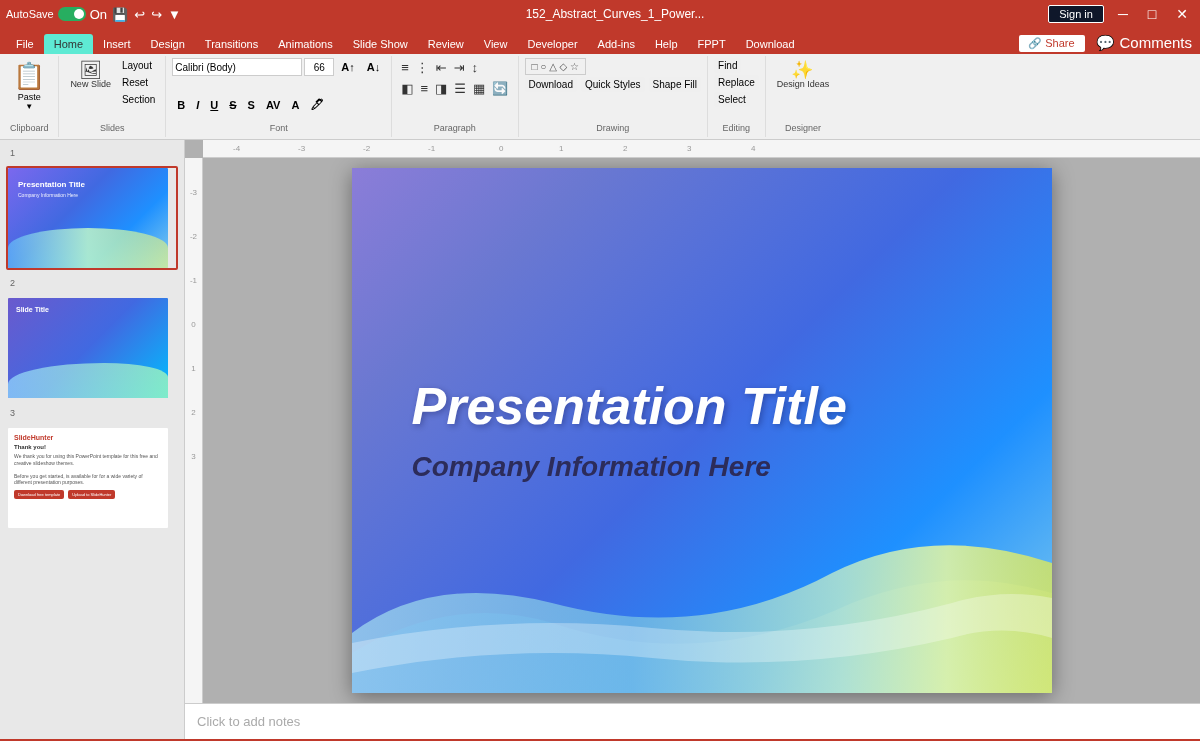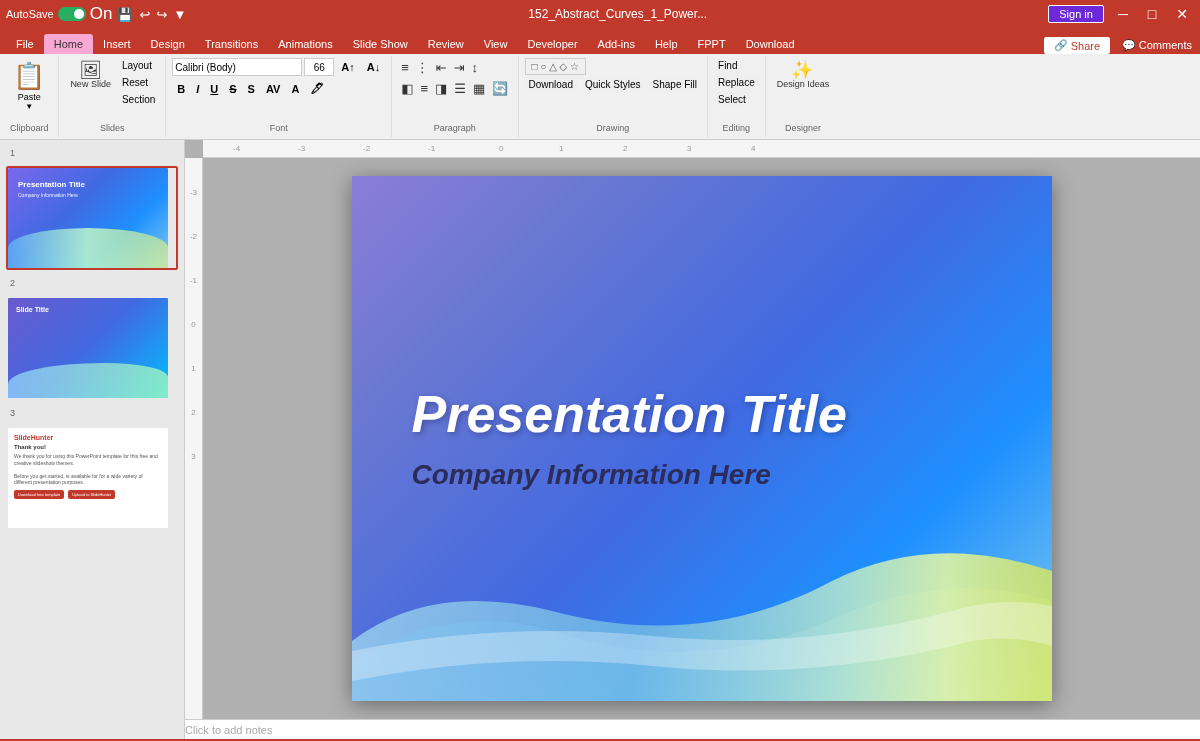--- a/index.html
+++ b/index.html
@@ -1,37 +1,37 @@
 <!DOCTYPE html>
 <html><head>
   <meta charset="utf-8">
   <style>
     * { margin: 0; padding: 0; box-sizing: border-box; }
     body { font-family: 'Segoe UI', Arial, sans-serif; font-size: 12px; background: #f0f0f0; overflow: hidden; width: 1200px; height: 741px; }
     .toggle-on { background: #27ae60; border-radius: 8px; width: 28px; height: 14px; display: inline-flex; align-items: center; padding: 2px; }
     .toggle-dot { width: 10px; height: 10px; background: white; border-radius: 50%; margin-left: auto; }
-    .sign-in-btn { background: #6d28d9; border: 1px solid white; color: white; padding: 2px 10px; border-radius: 2px; cursor: pointer; font-size: 11px; }
+    .sign-in-btn { background: #0f172a; border: 1px solid white; color: white; padding: 2px 10px; border-radius: 2px; cursor: pointer; font-size: 11px; }
     .win-btn { background: none; border: none; color: white; font-size: 14px; cursor: pointer; padding: 0 6px; }
 
     
     #ribbon-tabs {
       height: 26px;
       background: #c0392b;
       display: flex;
       align-items: flex-end;
       padding-left: 6px;
     }
     .ribbon-tab {
       padding: 4px 10px;
       font-size: 11px;
       color: white;
       cursor: pointer;
       border-radius: 3px 3px 0 0;
     }
-    .ribbon-tab.active { background: #f9a8d4; color: #333; }
+    .ribbon-tab.active { background: #5eead4; color: #333; }
     #share-btn { margin-left: auto; margin-right: 4px; background: white; color: #c0392b; border: none; padding: 2px 10px; border-radius: 2px; font-size: 11px; cursor: pointer; display: flex; align-items: center; gap: 3px; }
     #comments-btn { background: none; border: none; color: white; font-size: 11px; cursor: pointer; padding: 2px 6px; }
 
     
     #ribbon {
       height: 86px;
       background: #f0f0f0;
       border-bottom: 1px solid #ccc;
       display: flex;
       align-items: stretch;
@@ -51,21 +51,21 @@
     .ribbon-btn { display: flex; flex-direction: column; align-items: center; padding: 2px 4px; cursor: pointer; border: 1px solid transparent; border-radius: 2px; font-size: 9px; color: #333; min-width: 32px; }
     .ribbon-icon { font-size: 18px; line-height: 1; }
 
     
     .paste-btn { display: flex; flex-direction: column; align-items: center; padding: 2px 6px; cursor: pointer; border: 1px solid transparent; border-radius: 2px; font-size: 10px; }
     .paste-icon { font-size: 26px; }
     .small-btns { display: flex; flex-direction: column; gap: 2px; }
     .small-btn { font-size: 10px; cursor: pointer; padding: 1px 3px; border: 1px solid transparent; border-radius: 2px; white-space: nowrap; }
 
     
-    .font-row { display: flex; align-items: center; gap: 2px; margin-bottom: 2px; }
+    .font-row { display: flex; align-items: center; gap: 2px; margin-bottom: 18px; }
     .font-select { font-size: 10px; border: 1px solid #ccc; padding: 1px 2px; width: 130px; height: 18px; }
     .font-size-input { font-size: 10px; border: 1px solid #ccc; padding: 1px 2px; width: 30px; height: 18px; text-align: center; }
     .fmt-btn { font-size: 11px; font-weight: bold; padding: 1px 4px; border: 1px solid transparent; border-radius: 2px; cursor: pointer; background: none; }
 
     
     #main { display: flex; height: calc(741px - 142px); }
 
     
     #slide-panel {
       width: 185px;
@@ -219,27 +219,27 @@
     }
     .slide-subtitle {
       font-size: 28px;
       font-weight: 600;
       color: #2c2c5a;
       font-style: italic;
     }
 
     
     #notes-area {
-      height: 20px;
+      height: 36px;
       background: white;
       border-top: 1px solid #ccc;
       display: flex;
       align-items: center;
-      padding: 0 0;
-      font-size: 11px;
+      padding: 0 12px;
+      font-size: 13px;
       color: #aaa;
       cursor: text;
     }
 
     
     #status-bar {
       height: 22px;
       background: #c0392b;
       display: flex;
       align-items: center;
@@ -262,21 +262,21 @@
   </style>
 </head>
 <body>
 
 <div id="top-ribbon">
   <div id="quick-access">
     <span style="font-size:11px;">AutoSave</span>
     <div class="toggle-on">
       <div class="toggle-dot"></div>
     </div>
-    <span style="font-size:17px;">On</span>
+    <span style="font-size:13px;">On</span>
     <button class="qa-btn">💾</button>
     <button class="qa-btn">↩</button>
     <button class="qa-btn">↪</button>
     <button class="qa-btn">▼</button>
   </div>
   <div style="font-size:12px;">152_Abstract_Curves_1_Power...</div>
   <div style="display:flex;align-items:center;gap:8px;">
     <button class="sign-in-btn">Sign in</button>
     <button class="win-btn">─</button>
     <button class="win-btn">□</button>
@@ -294,21 +294,21 @@
   <div class="ribbon-tab">Slide Show</div>
   <div class="ribbon-tab">Review</div>
   <div class="ribbon-tab">View</div>
   <div class="ribbon-tab">Developer</div>
   <div class="ribbon-tab">Add-ins</div>
   <div class="ribbon-tab">Help</div>
   <div class="ribbon-tab">FPPT</div>
   <div class="ribbon-tab">Download</div>
   <div style="margin-left:auto;display:flex;align-items:center;">
     <button id="share-btn">🔗 <span>Share</span></button>
-    <button id="comments-btn" style="color:white;background:none;border:none;cursor:pointer;font-size:11px;padding:2px 8px;">💬 <span>Comments</span></button>
+    <button id="comments-btn" style="color:white;background:none;border:none;cursor:pointer;font-size:15px;padding:2px 8px;">💬 <span>Comments</span></button>
   </div>
 </div>
 
 <div id="ribbon">
 
   <div class="ribbon-group">
     <div class="ribbon-group-content">
       <div class="paste-btn">
         <div class="paste-icon">📋</div>
         <span style="font-size:9px;">Paste</span>

